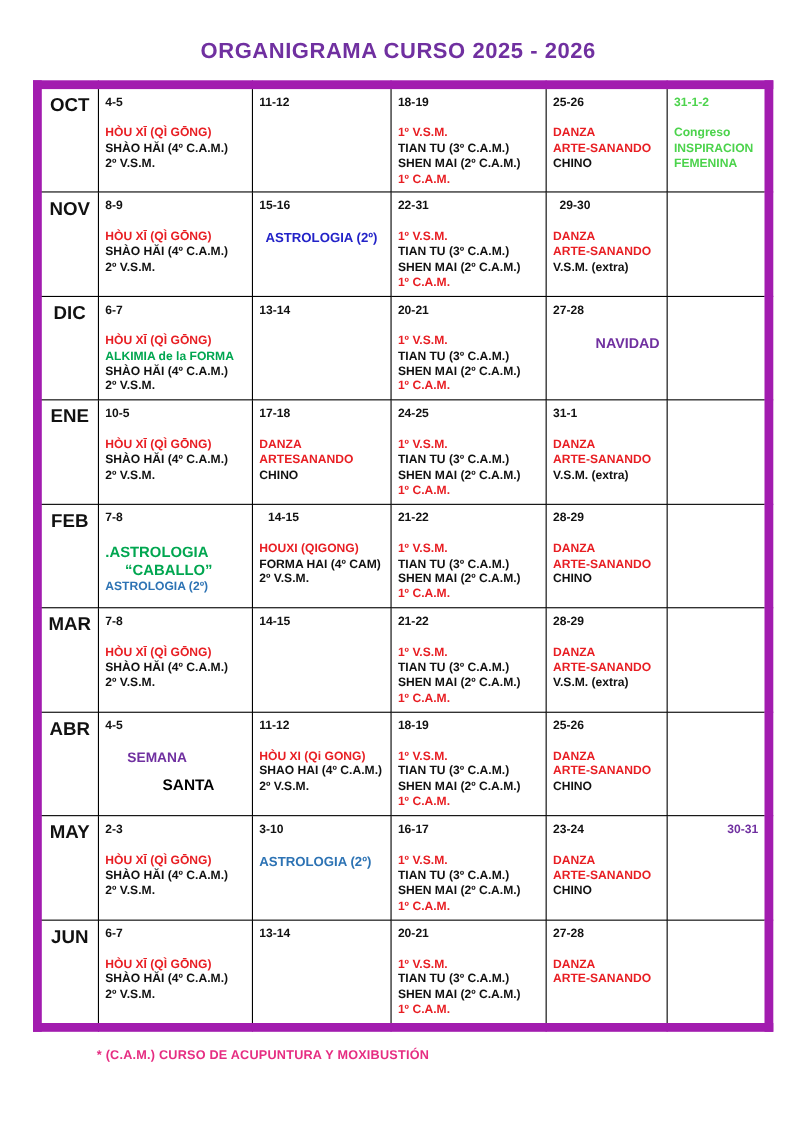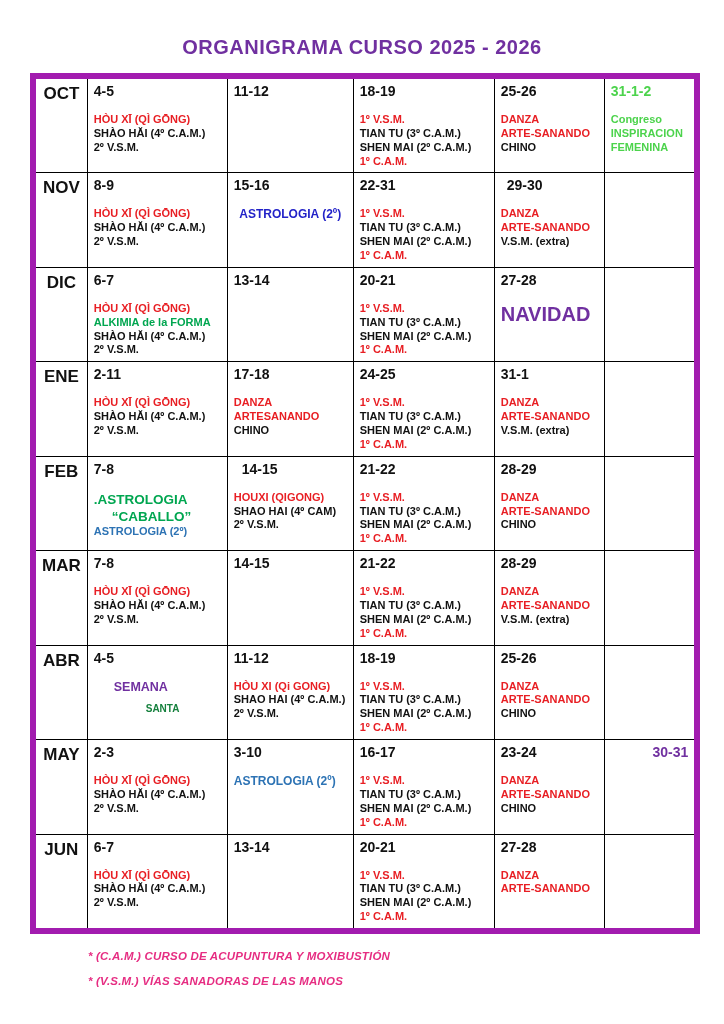--- a/index.html
+++ b/index.html
@@ -10,48 +10,48 @@
     overflow:hidden;
   }
   .page{width:724px;height:862px;position:relative;}
   .title{
     margin:0;padding-top:36px;padding-bottom:14px;
     text-align:center;font-size:20px;font-weight:bold;
     letter-spacing:.5px;
   }
   table.schedule{
     border-collapse:collapse;table-layout:fixed;
-    margin-left:30px;border:6px solid #a21caf;
+    margin-left:30px;border:8px solid #a21caf;
   }
   table.schedule th,table.schedule td{
     border:1.5px solid #000;
     vertical-align:top;
     padding:5px 6px 4px 6px;
     overflow:hidden;
   }
   table.schedule tr{height:91px;}
   th.month{
     font-size:17px;font-weight:bold;color:#111;
     text-align:center;vertical-align:middle;padding:0 2px;
   }
   .col-month{width:54px;}
   .col-1{width:140px;}
   .col-2{width:126px;}
   .col-3{width:141px;}
   .col-4{width:110px;}
   .col-5{width:93px;}
   .date{
-    font-size:14px;font-weight:bold;color:#111;
+    font-size:11px;font-weight:bold;color:#111;
     line-height:14px;min-height:14px;margin-bottom:15px;
   }
   .line{
     font-size:11px;font-weight:bold;line-height:1.26;
     white-space:nowrap;
   }
-  .footnotes{margin:16px 0 0 88px;font-style:italic;}
+  .footnotes{margin:16px 0 0 88px;}
   .footnotes p{
     margin:0 0 13px 0;
     font-size:11.5px;font-weight:bold;letter-spacing:.2px;
   }
 </style>
 </head>
 <body>
 
 <div class="page">
   <h1 class="title" style="color: rgb(112, 48, 160);">ORGANIGRAMA CURSO 2025 - 2026</h1>
@@ -140,30 +140,30 @@
           </td>
           <td>
             <div class="date">20-21</div>
             <div class="line" style="color: rgb(232, 30, 35);">1º V.S.M.</div>
             <div class="line" style="color: rgb(17, 17, 17);">TIAN TU (3º C.A.M.)</div>
             <div class="line" style="color: rgb(17, 17, 17);">SHEN MAI (2º C.A.M.)</div>
             <div class="line" style="color: rgb(232, 30, 35);">1º C.A.M.</div>
           </td>
           <td>
             <div class="date">27-28</div>
-            <div class="line" style="color: rgb(112, 48, 160); font-size: 20px; text-align: left; margin-top: 6px;">NAVIDAD</div>
+            <div class="line" style="color: rgb(112, 48, 160); font-size: 13px; text-align: right; margin-top: 6px;">NAVIDAD</div>
           </td>
           <td>
             <div class="date"></div>
           </td>
         </tr>
         <tr>
           <th class="month">ENE</th>
           <td>
-            <div class="date">2-11</div>
+            <div class="date">10-5</div>
             <div class="line" style="color: rgb(232, 30, 35);">HÒU XĪ (QÌ GŌNG)</div>
             <div class="line" style="color: rgb(17, 17, 17);">SHÀO HĂI (4º C.A.M.)</div>
             <div class="line" style="color: rgb(17, 17, 17);">2º V.S.M.</div>
           </td>
           <td>
             <div class="date">17-18</div>
             <div class="line" style="color: rgb(232, 30, 35);">DANZA</div>
             <div class="line" style="color: rgb(232, 30, 35);">ARTESANANDO</div>
             <div class="line" style="color: rgb(17, 17, 17);">CHINO</div>
           </td>
@@ -188,21 +188,21 @@
           <th class="month">FEB</th>
           <td>
             <div class="date">7-8</div>
             <div class="line" style="color: rgb(0, 166, 80); font-size: 13.5px;">.ASTROLOGIA</div>
             <div class="line" style="color: rgb(0, 166, 80); font-size: 13.5px; padding-left: 18px;">“CABALLO”</div>
             <div class="line" style="color: rgb(45, 115, 180); font-size: 11px;">ASTROLOGIA (2º)</div>
           </td>
           <td>
             <div class="date" style="padding-left: 8px;">14-15</div>
             <div class="line" style="color: rgb(232, 30, 35);">HOUXI (QIGONG)</div>
-            <div class="line" style="color: rgb(17, 17, 17);">SHAO HAI (4º CAM)</div>
+            <div class="line" style="color: rgb(17, 17, 17);">FORMA HAI (4º CAM)</div>
             <div class="line" style="color: rgb(17, 17, 17);">2º V.S.M.</div>
           </td>
           <td>
             <div class="date">21-22</div>
             <div class="line" style="color: rgb(232, 30, 35);">1º V.S.M.</div>
             <div class="line" style="color: rgb(17, 17, 17);">TIAN TU (3º C.A.M.)</div>
             <div class="line" style="color: rgb(17, 17, 17);">SHEN MAI (2º C.A.M.)</div>
             <div class="line" style="color: rgb(232, 30, 35);">1º C.A.M.</div>
           </td>
           <td>
@@ -241,21 +241,21 @@
           </td>
           <td>
             <div class="date"></div>
           </td>
         </tr>
         <tr>
           <th class="month">ABR</th>
           <td>
             <div class="date">4-5</div>
             <div class="line" style="color: rgb(112, 48, 160); font-size: 12.5px; padding-left: 20px; margin-top: 2px;">SEMANA</div>
-            <div class="line" style="color: #15803d; font-size: 10px; padding-left: 52px; margin-top: 8px;">SANTA</div>
+            <div class="line" style="color: #000000; font-size: 14px; padding-left: 52px; margin-top: 8px;">SANTA</div>
           </td>
           <td>
             <div class="date">11-12</div>
             <div class="line" style="color: rgb(232, 30, 35);">HÒU XI (Qi GONG)</div>
             <div class="line" style="color: rgb(17, 17, 17);">SHAO HAI (4º C.A.M.)</div>
             <div class="line" style="color: rgb(17, 17, 17);">2º V.S.M.</div>
           </td>
           <td>
             <div class="date">18-19</div>
             <div class="line" style="color: rgb(232, 30, 35);">1º V.S.M.</div>
@@ -327,15 +327,14 @@
           </td>
           <td>
             <div class="date"></div>
           </td>
         </tr>
       </tbody>
   </table>
 
   <div class="footnotes">
     <p style="color: rgb(230, 45, 130);">* (C.A.M.) CURSO DE ACUPUNTURA Y MOXIBUSTIÓN</p>
-    <p style="color: rgb(230, 45, 130);">* (V.S.M.) VÍAS SANADORAS DE LAS MANOS</p>
   </div>
 </div>
 
 </body></html>

